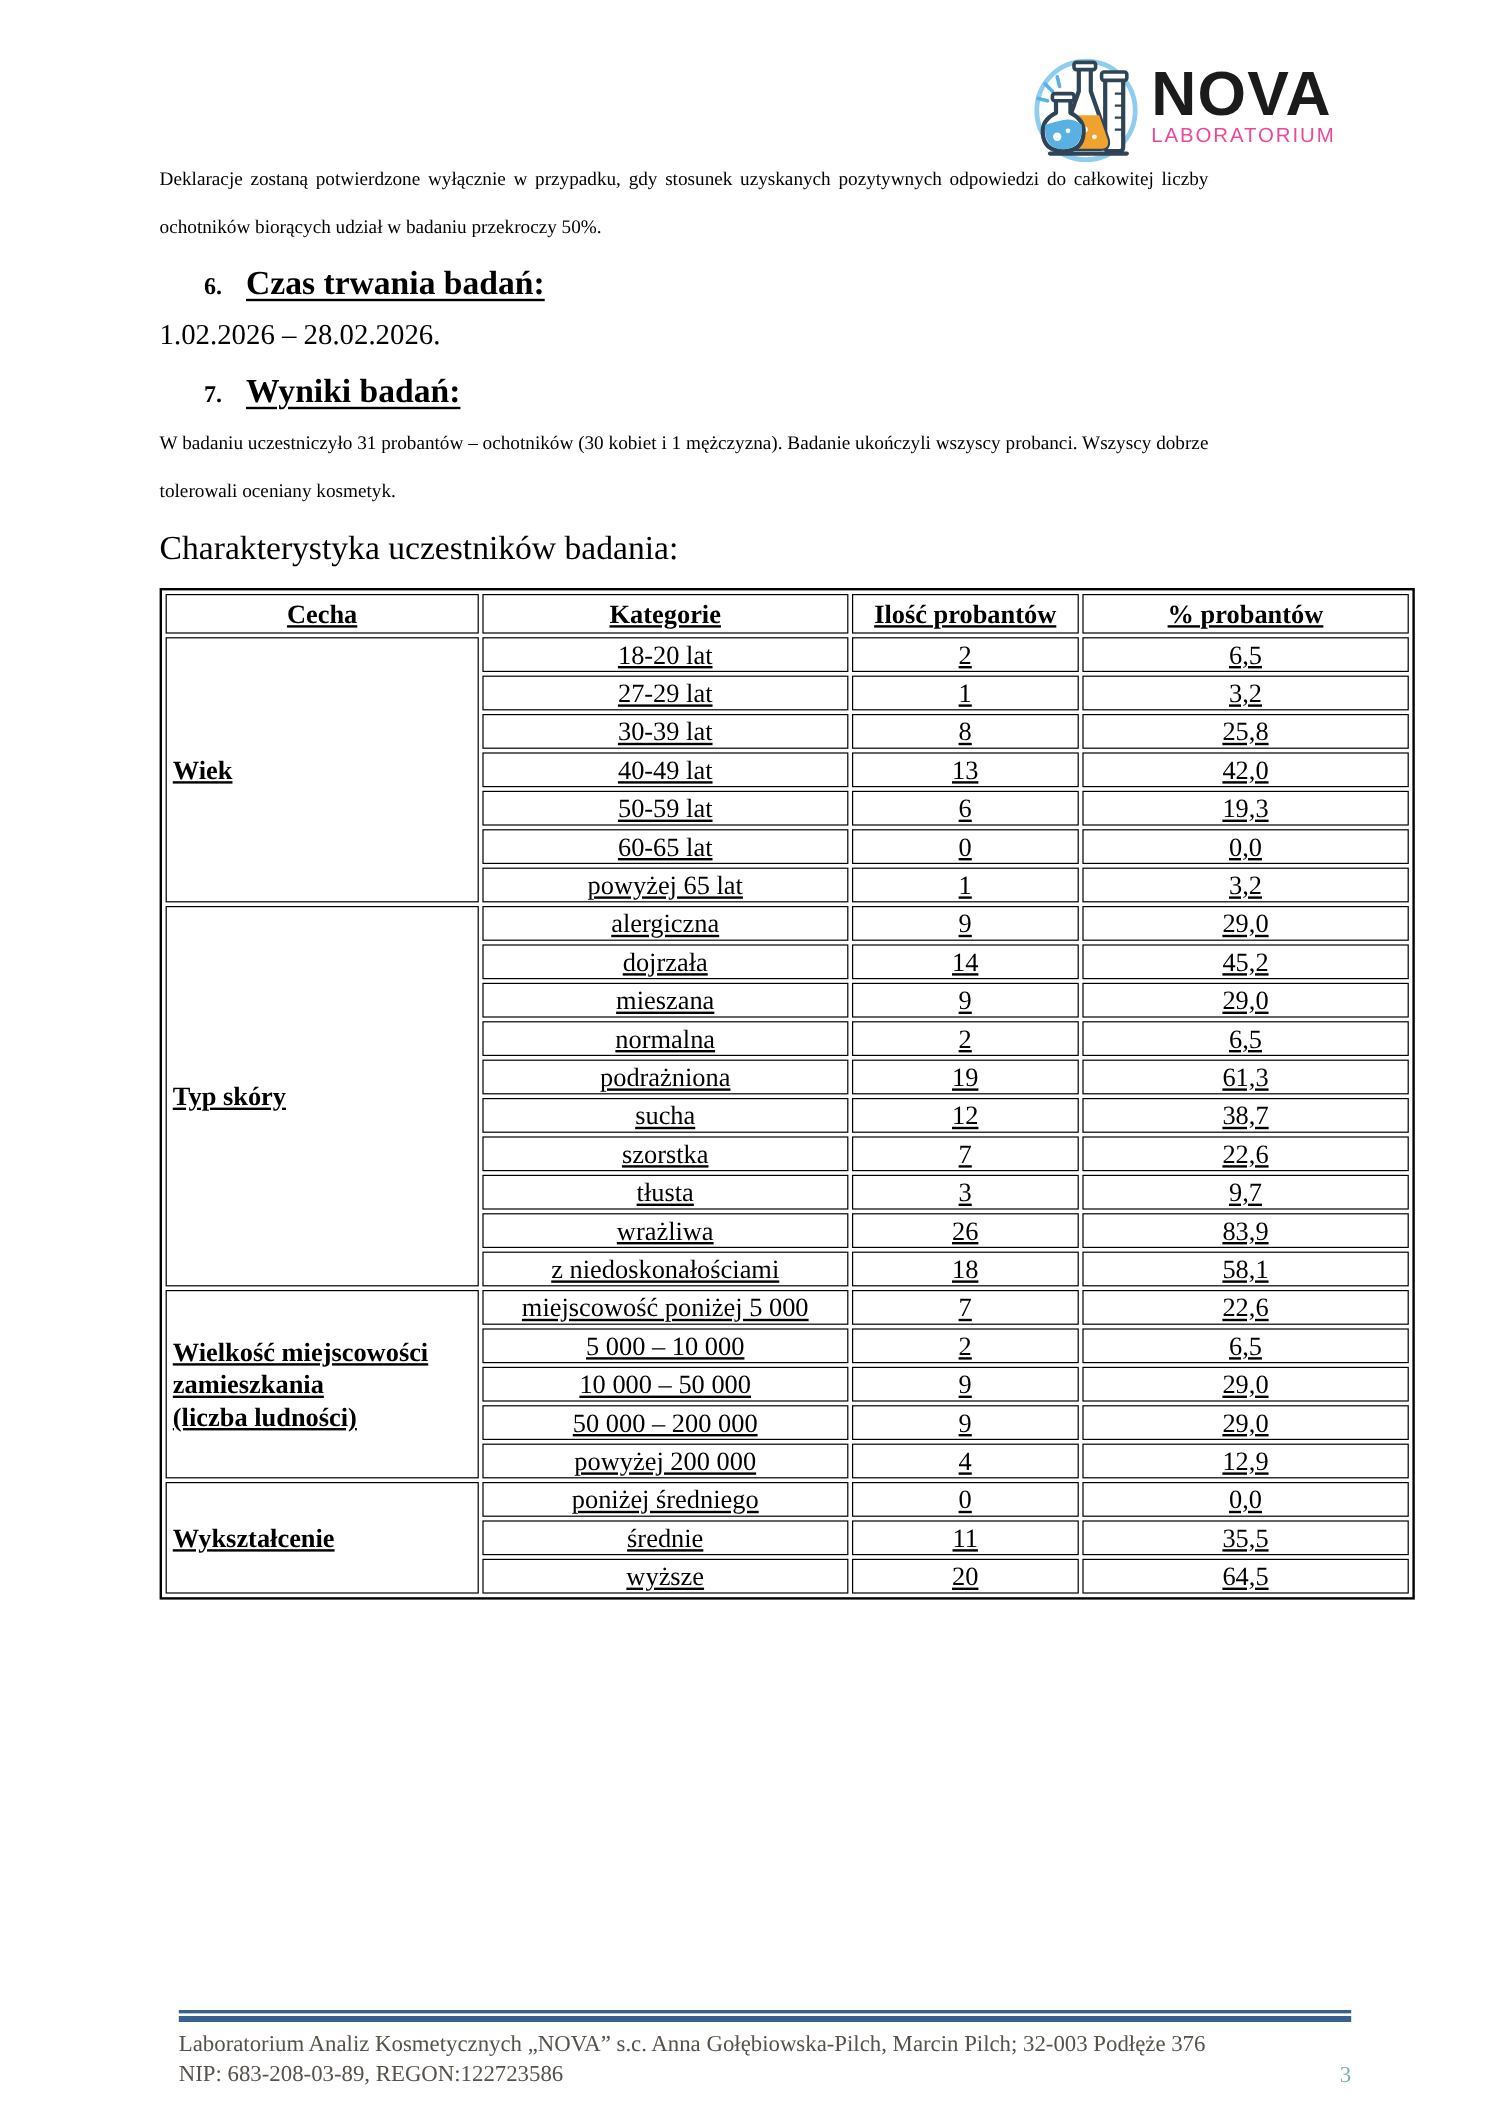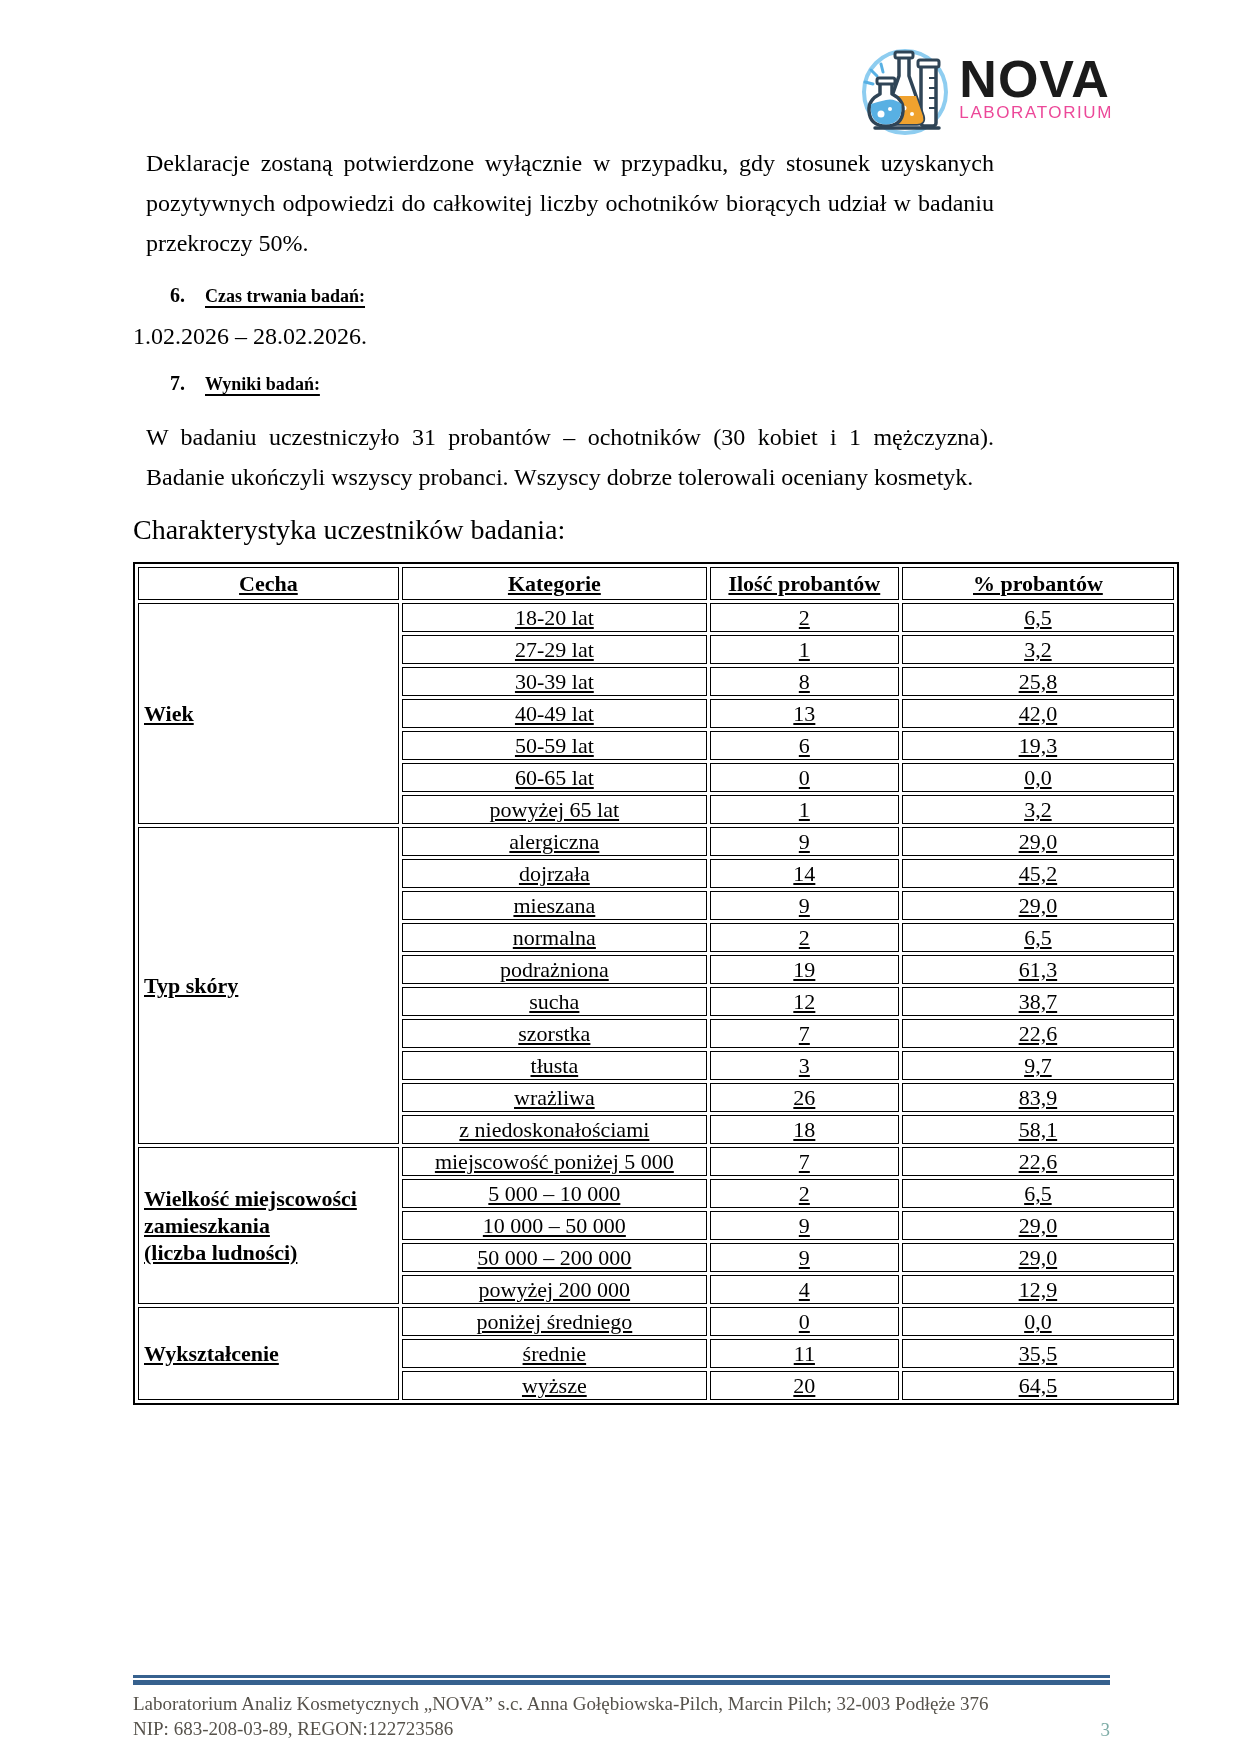--- a/index.html
+++ b/index.html
@@ -19,26 +19,26 @@
   .logo-brand{
     font-family:"Liberation Sans", sans-serif;
     font-weight:bold;font-size:52px;line-height:44px;color:#1b1b1b;letter-spacing:1px;
   }
   .logo-sub{
     font-family:"Liberation Sans", sans-serif;
     font-size:17px;color:#ec4899;letter-spacing:1.6px;margin-top:2px;
   }
   
   .content{padding:130px 234px 0 133px;}
-  .para{font-size:24px;line-height:40px;text-align:justify;margin:13px;}
+  .para{font-size:16px;line-height:40px;text-align:justify;margin:0;}
   .plain-line{font-size:24px;line-height:40px;margin:0;}
   .section-heading{margin:8px 0 0 0;line-height:38px;}
   .sec-num{font-weight:bold;font-size:20px;margin-left:37px;margin-right:20px;}
   .sec-title{
-    font-weight:bold;font-size:18px;
+    font-weight:bold;font-size:28px;
     text-decoration:underline;
     text-decoration-thickness:2px;
     text-underline-offset:4px;
   }
   .caption{font-size:28px;line-height:40px;margin:8px 0 0 0;}
   
   table.participants{
     margin:12px 0 0 0;
     width:1046px;
     border-collapse:separate;
@@ -56,21 +56,21 @@
   }
   table.participants th{font-weight:bold;text-align:center;height:31px;line-height:31px;}
   td.cecha{
     font-weight:bold;text-align:left;vertical-align:middle;
     white-space:pre-line;line-height:30px;
   }
   td.kategoria{text-align:center;}
   td.ilosc{text-align:center;}
   td.procent{text-align:center;}
   
-  .footer{position:absolute;left:133px;top:1675px;width:977px;}
+  .footer{position:absolute;left:149px;top:1675px;width:977px;}
   .footer-rule .r1{height:3px;background:#36618e;}
   .footer-rule .r2{height:2px;background:#ffffff;}
   .footer-rule .r3{height:5px;background:#36618e;}
   .footer-textwrap{position:relative;margin-top:6px;}
   .footer-line{font-size:19px;line-height:25px;color:#56524b;margin:0;}
   .page-number{
     position:absolute;right:0;bottom:0;
     font-size:19px;color:#7fada7;
   }
 </style>

